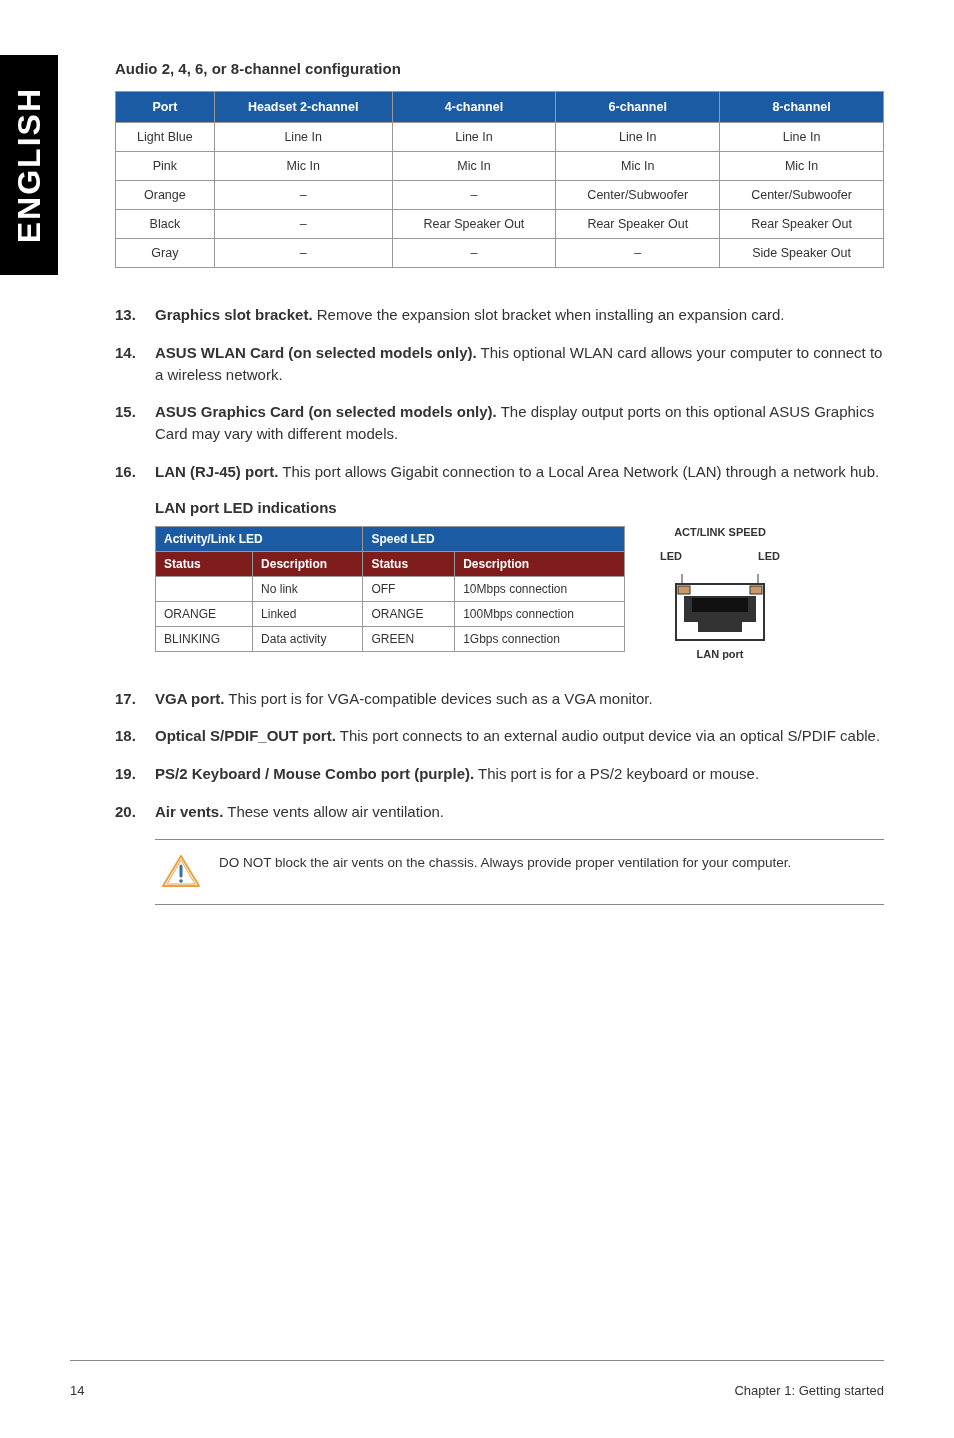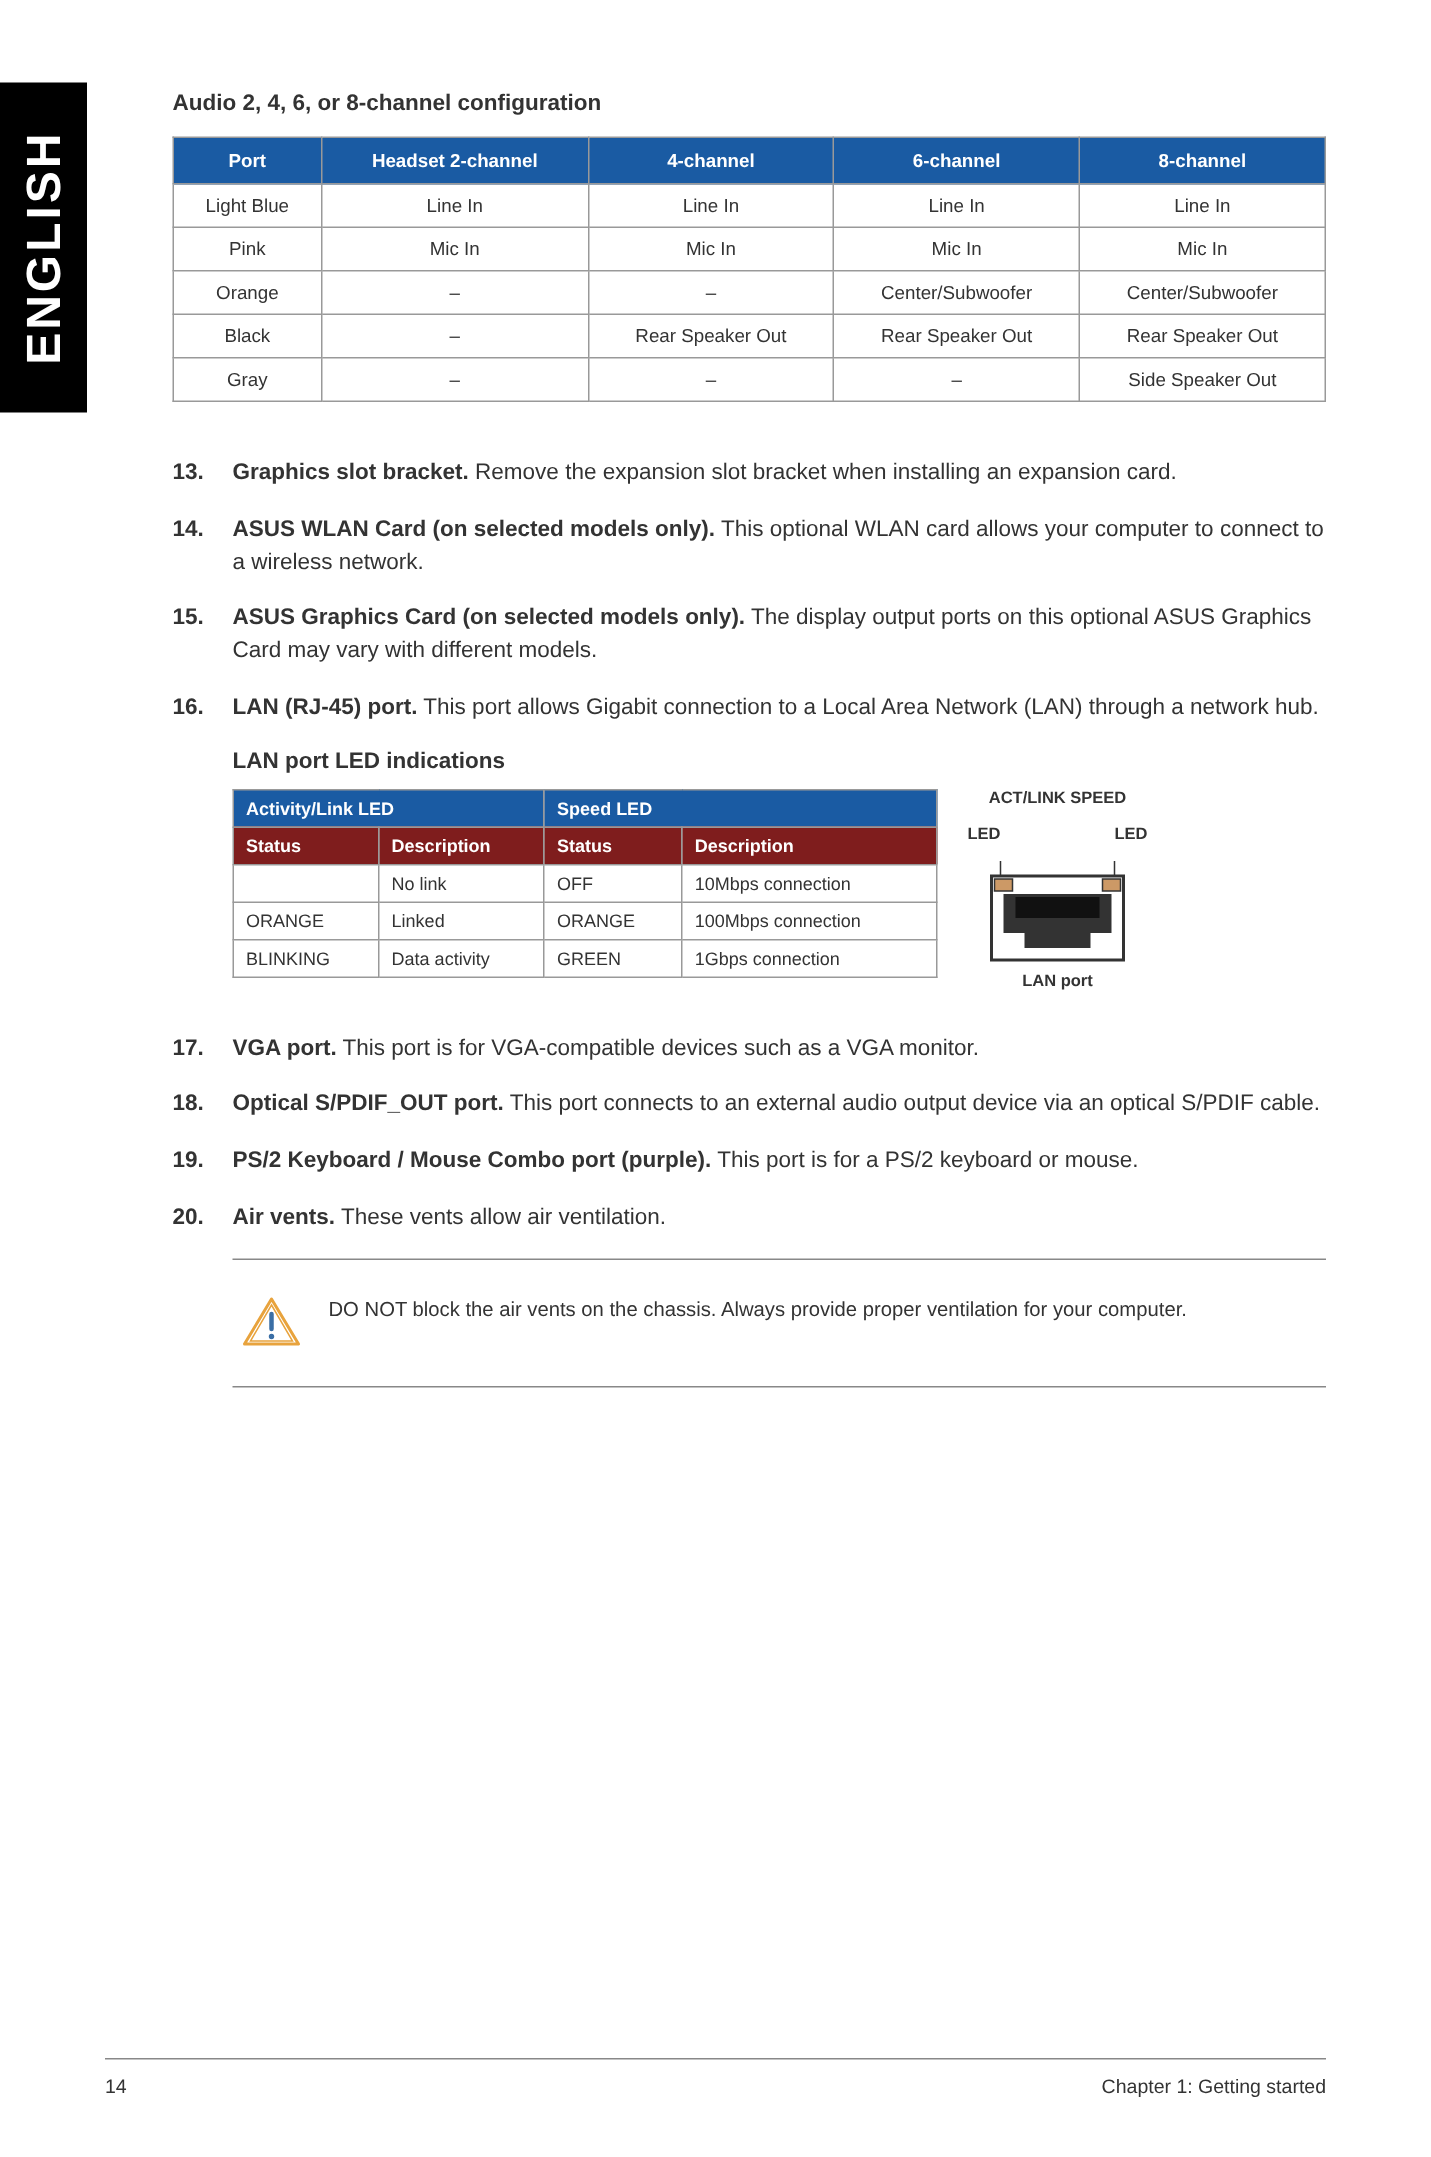--- a/index.html
+++ b/index.html
@@ -10,31 +10,31 @@
   .section-title { font-weight: bold; font-size: 15px; margin-bottom: 14px; }
   table.audio { width: 100%; border-collapse: collapse; font-size: 12.5px; margin-bottom: 36px; }
   table.audio th { background: #1a5ba3; color: #fff; font-weight: bold; padding: 8px 6px; border: 1px solid #999; font-size: 12.5px; }
   table.audio td { border: 1px solid #999; padding: 7px 6px; text-align: center; }
   ol.plain { list-style: none; }
   ol.plain > li { display: flex; margin-bottom: 16px; font-size: 15px; line-height: 1.45; }
   ol.plain > li .num { font-weight: bold; min-width: 40px; }
   ol.plain > li .txt { flex: 1; }
   .txt b { font-weight: bold; }
   .subhead { font-weight: bold; font-size: 15px; margin: 6px 0 10px 40px; }
-  .lan-row { display: flex; align-items: flex-start; gap: 20px; margin-left: 40px; margin-bottom: 28px; }
+  .lan-row { display: flex; align-items: flex-start; gap: 35px; margin-left: 40px; margin-bottom: 28px; }
   table.lan { border-collapse: collapse; font-size: 12px; width: 470px; }
   table.lan th { background: #1a5ba3; color: #fff; padding: 5px 8px; border: 1px solid #999; text-align: left; font-weight: bold; }
   table.lan td.sub { background: #7f1d1d; color: #fff; padding: 5px 8px; border: 1px solid #999; font-weight: bold; }
   table.lan td { padding: 5px 8px; border: 1px solid #999; }
   .lan-diagram { text-align: center; font-size: 11px; font-weight: bold; }
   .lan-diagram .labels { display: flex; justify-content: space-between; width: 120px; margin: 12px auto; }
   .lan-diagram svg { display: block; margin: 2px auto 4px auto; }
-  .note-box { display: flex; gap: 18px; margin: 10px 0 0 40px; border-top: 1px solid #888; border-bottom: 1px solid #888; padding: 24px 6px; font-size: 13.5px; line-height: 1.4; align-items: flex-start; }
+  .note-box { display: flex; gap: 18px; margin: 10px 0 0 40px; border-top: 1px solid #888; border-bottom: 1px solid #888; padding: 14px 6px; font-size: 13.5px; line-height: 1.4; align-items: flex-start; }
   .note-box svg { flex-shrink: 0; }
-  .footer { position: absolute; bottom: 40px; left: 70px; right: 70px; display: flex; justify-content: space-between; font-size: 13px; border-top: 1px solid #888; padding-top: 10px; }
+  .footer { position: absolute; bottom: 40px; left: 70px; right: 70px; display: flex; justify-content: space-between; font-size: 13px; border-top: 1px solid #888; padding-top: 22px; }
 </style>
 </head>
 <body>
 
 <div class="side-tab">
   <span>ENGLISH</span>
 </div>
 
 <div class="content">
 

